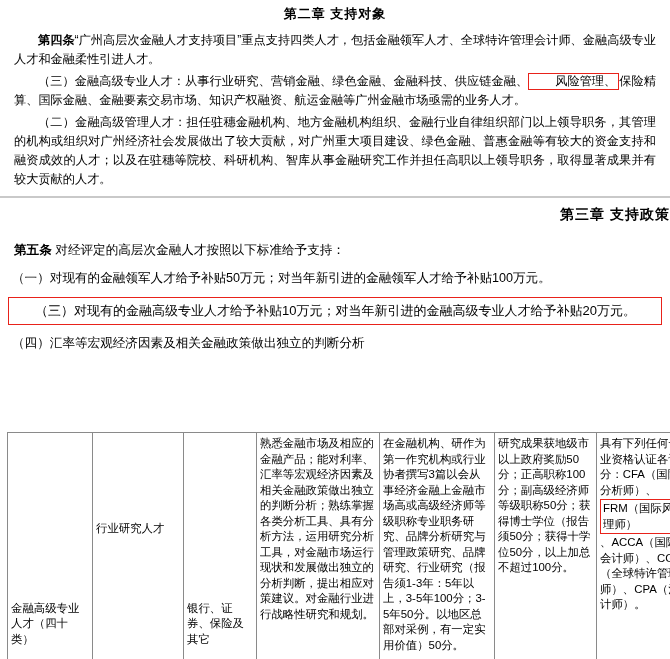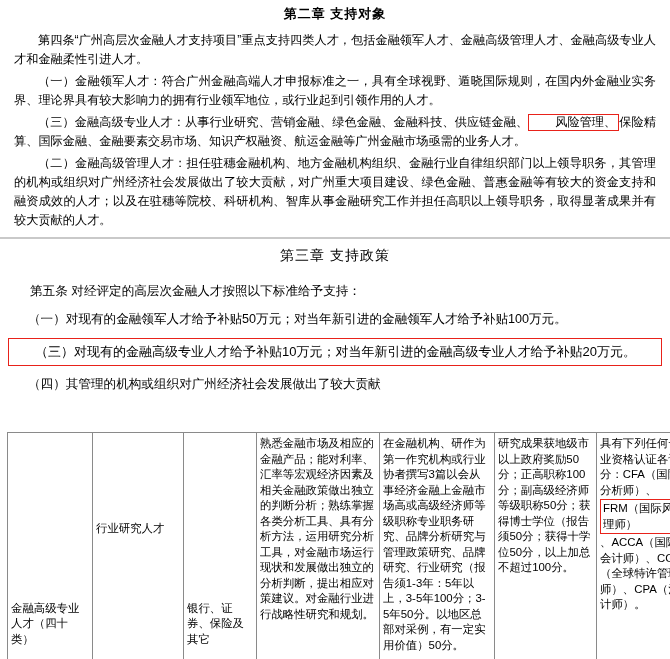--- a/index.html
+++ b/index.html
@@ -34,39 +34,39 @@
     padding-bottom: 4px;
   }
   .para {
     font-size: 12.2px;
     line-height: 19px;
     text-align: justify;
     padding: 0 14px 0 14px;
     margin: 2px 0 3px 0;
   }
   .para.indent { text-indent: 24px; }
-  .bold { font-weight: normal; }
+  .bold { font-weight: bold; }
 
   
   .sec3 {
     border-top: 1px solid #c9c9c9;
     padding-top: 2px;
   }
   .chapter3-head {
-    text-align: center;
-    font-weight: normal;
+    text-align: right;
+    font-weight: bold;
     font-size: 14px;
     padding: 6px 0 8px 0;
     letter-spacing: 1px;
   }
   .item {
     font-size: 12.6px;
     line-height: 19px;
     padding: 0 14px;
-    margin: 9px 16px;
+    margin: 9px 0;
   }
   .item.l1 { padding-left: 12px; }
 
   
   .redbox {
     border: 1.6px solid #e8221a;
     display: inline-block;
     padding: 0 2px;
     line-height: 15px;
     box-sizing: border-box;
@@ -133,43 +133,42 @@
 </style>
 </head>
 <body>
 
 <div class="page">
 
   <div class="sec2">
     <div class="chapter-head">第二章  支持对象</div>
 
     <div class="para indent">
-      <span class="bold">第四条</span><span>“广州高层次金融人才支持项目”重点支持四类人才，包括金融领军人才、金融高级管理人才、金融高级专业人才和金融柔性引进人才。</span>
+      <span class="bold">第四条</span><span>“广州高层次金融人才支持项目”重点支持四类人才，包括金融领军人才、全球特许管理会计师、金融高级专业人才和金融柔性引进人才。</span>
     </div>
 
-    <div class="para indent">（一）金融领军人才：符合广州金融高端人才申报标准之一，具有全球视野、遁晓国际规则，在国内外金融业实务界、理论界具有较大影响力的拥有行业领军地位，或行业起到引领作用的人才。</div>
 
     <div class="para indent">
       <span>（三）金融高级专业人才：从事行业研究、营销金融、绿色金融、金融科技、供应链金融、</span><span class="redbox">风险管理、</span><span>保险精算、国际金融、金融要素交易市场、知识产权融资、航运金融等广州金融市场亟需的业务人才。</span>
     </div>
 
     <div class="para indent">（二）金融高级管理人才：担任驻穗金融机构、地方金融机构组织、金融行业自律组织部门以上领导职务，其管理的机构或组织对广州经济社会发展做出了较大贡献，对广州重大项目建设、绿色金融、普惠金融等有较大的资金支持和融资成效的人才；以及在驻穗等院校、科研机构、智库从事金融研究工作并担任高职以上领导职务，取得显著成果并有较大贡献的人才。</div>
   </div>
 
   <div class="sec3">
     <div class="chapter3-head">第三章  支持政策</div>
 
     <div class="item">
       <span class="bold">第五条</span>
       <span>对经评定的高层次金融人才按照以下标准给予支持：</span>
     </div>
 
     <div class="item l1">（一）对现有的金融领军人才给予补贴50万元；对当年新引进的金融领军人才给予补贴100万元。</div>
     <div class="redbox-block">（三）对现有的金融高级专业人才给予补贴10万元；对当年新引进的金融高级专业人才给予补贴20万元。</div>
-    <div class="item l1">（四）其管理的机构或组织对广州经济社会发展做出了较大贡献</div>
+    <div class="item l1">（四）汇率等宏观经济因素及相关金融政策做出独立的判断分析</div>
   </div>
 
   <div class="tbl-wrap">
     <table class="doc">
       <tbody>
           <tr>
         <td class="c1 cell-bottom">
           <div class="anchored-bottom">金融高级专业人才（四十类）</div>
         </td>
         <td class="c2 cell-bottom">

